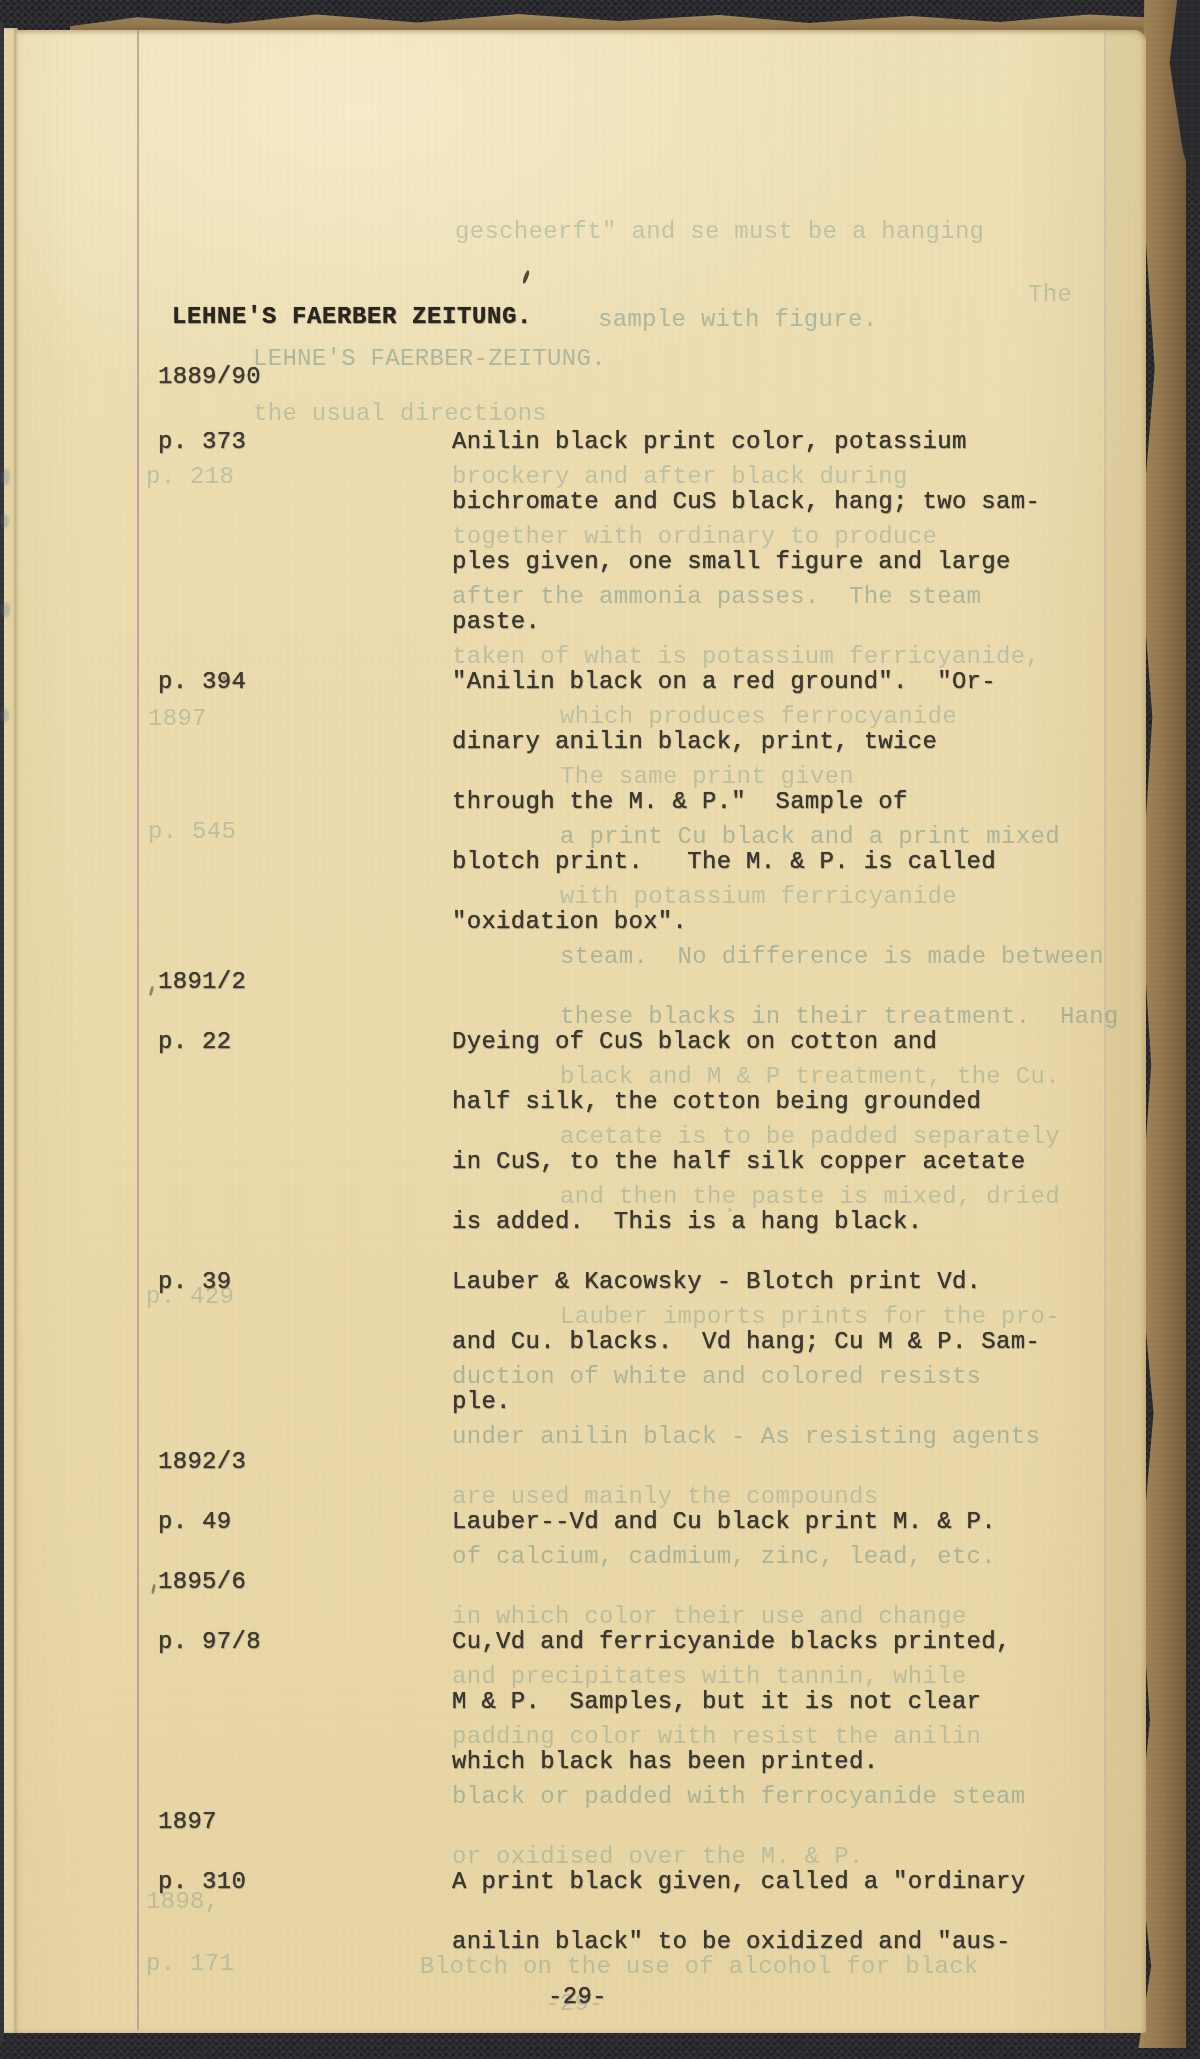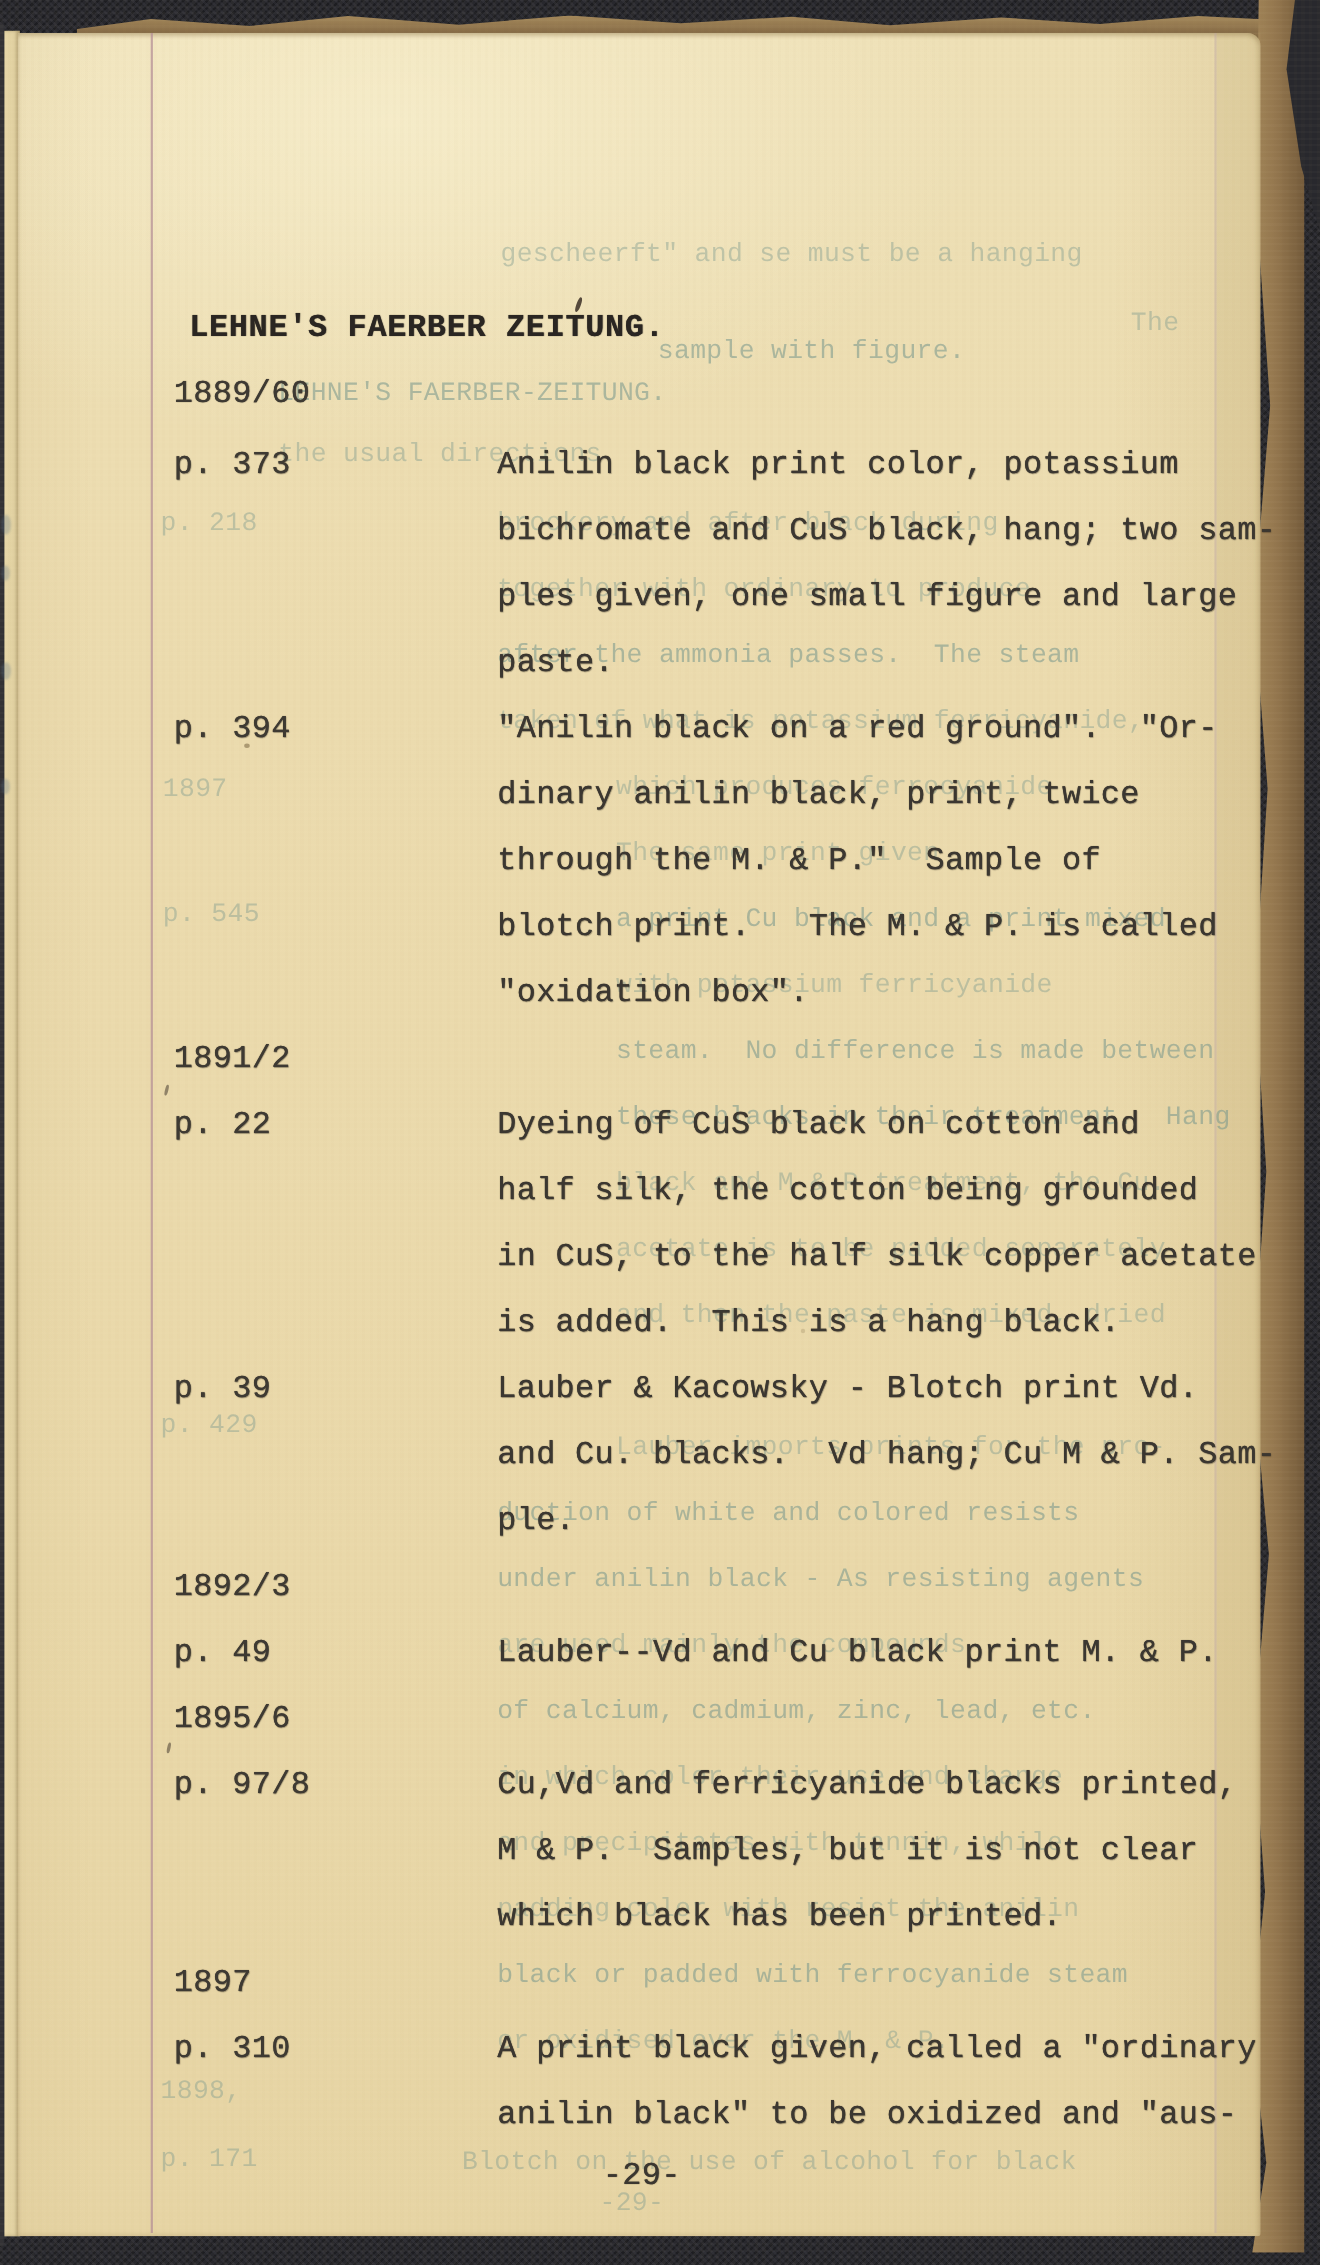--- a/index.html
+++ b/index.html
@@ -61,23 +61,24 @@
     position:absolute;left:1104px;top:30px;width:2px;height:2000px;
     background:#b9a2a2;opacity:.42;
   }
   .right-strip-shade{
     position:absolute;left:1106px;top:30px;width:40px;height:2000px;
     background:rgba(185,160,105,.14);
   }
   
   .typed{
     position:absolute;white-space:pre;
-    font-size:29px;line-height:30px;letter-spacing:.3px;
+    font-size:24px;line-height:30px;letter-spacing:.3px;
     color:#3b3731;
     text-shadow:0 0 .7px rgba(45,40,32,.9), .6px .6px .8px rgba(45,40,32,.35);
+    margin-top:19px;
   }
   .typed.heading{font-weight:bold;color:#2a2622;letter-spacing:.6px;}
   .typed.label{color:#3e3a33;}
   .ghost{
     position:absolute;white-space:pre;
     font-size:24px;letter-spacing:.3px;
     color:#7d9a8e;opacity:.42;filter:blur(.6px);
   }
   .ghost.strong{opacity:.58;filter:blur(.45px);}
   .mark{position:absolute;background:#55493b;border-radius:45%;}
@@ -134,21 +135,21 @@
     <div class="ghost strong" style="left: 452px; top: 1783px;">black or padded with ferrocyanide steam</div>
     <div class="ghost" style="left: 452px; top: 1843px;">or oxidised over the M. &amp; P.</div>
     <div class="ghost" style="left: 146px; top: 1888px;">1898,</div>
     <div class="ghost" style="left: 146px; top: 1950px;">p. 171</div>
     <div class="ghost" style="left: 420px; top: 1953px;">Blotch on the use of alcohol for black</div>
     <div class="ghost" style="left: 545px; top: 1990px;">-29-</div>
   </div>
 
 <div id="typed-layer">
   <div class="typed heading" style="left:172px;top:283px;">LEHNE'S FAERBER ZEITUNG.</div>
-  <div class="typed label" style="left:158px;top:343px;">1889/60</div>
+  <div class="typed label" style="left:158px;top:343px;">1889/90</div>
   <div class="typed" style="left:548px;top:1963px;">-29-</div>
 <div class="typed label" style="left: 158px; top: 408px;">p. 373</div>
     <div class="typed" style="left: 452px; top: 408px;">Anilin black print color, potassium</div>
     <div class="typed" style="left: 452px; top: 468px;">bichromate and CuS black, hang; two sam-</div>
     <div class="typed" style="left: 452px; top: 528px;">ples given, one small figure and large</div>
     <div class="typed" style="left: 452px; top: 588px;">paste.</div>
     <div class="typed label" style="left: 158px; top: 648px;">p. 394</div>
     <div class="typed" style="left: 452px; top: 648px;">"Anilin black on a red ground".  "Or-</div>
     <div class="typed" style="left: 452px; top: 708px;">dinary anilin black, print, twice</div>
     <div class="typed" style="left: 452px; top: 768px;">through the M. &amp; P."  Sample of</div>

